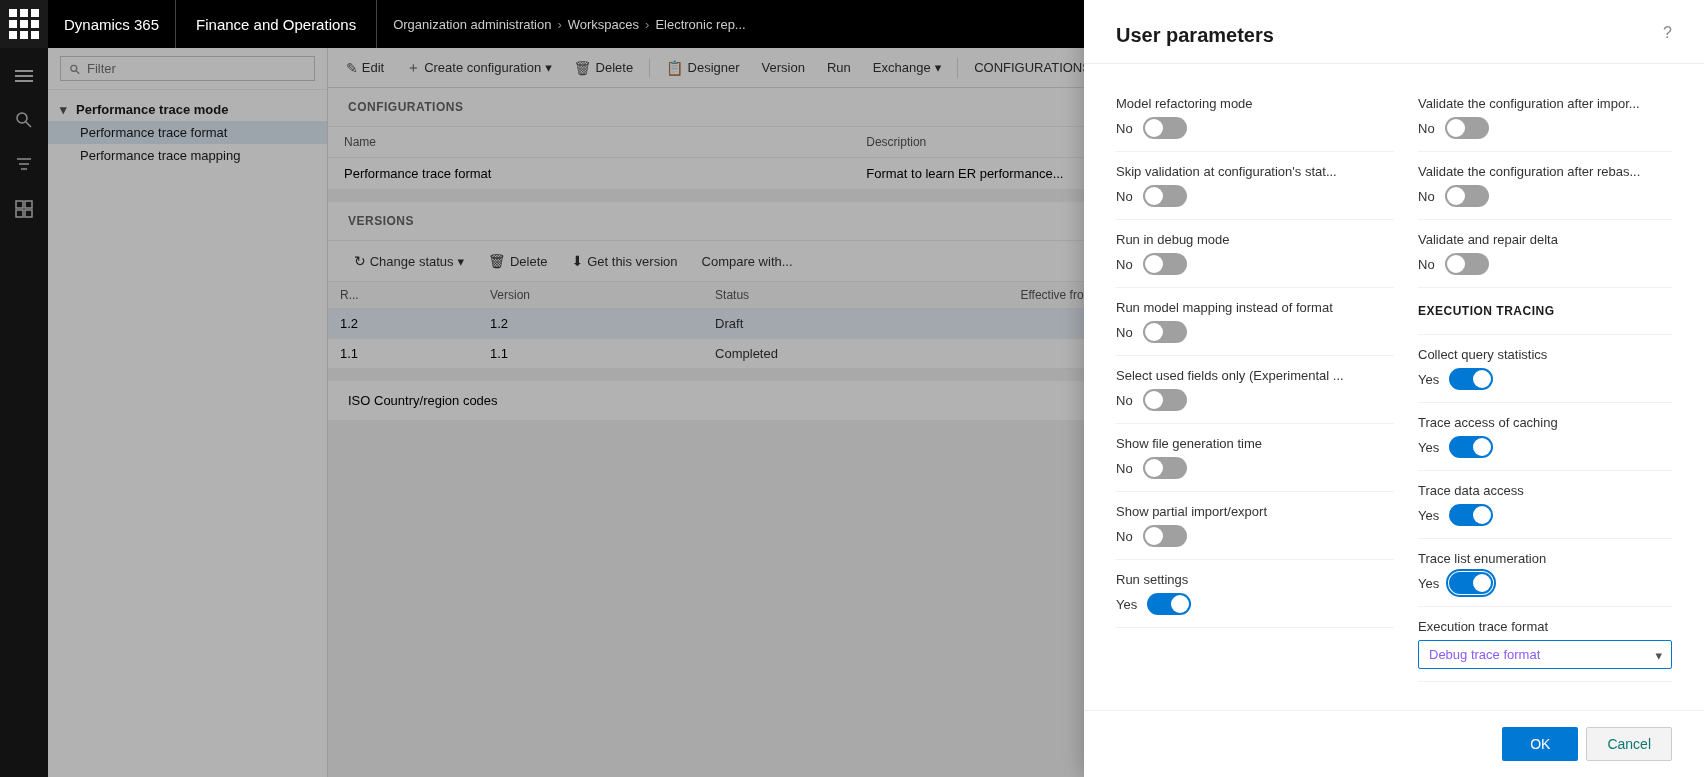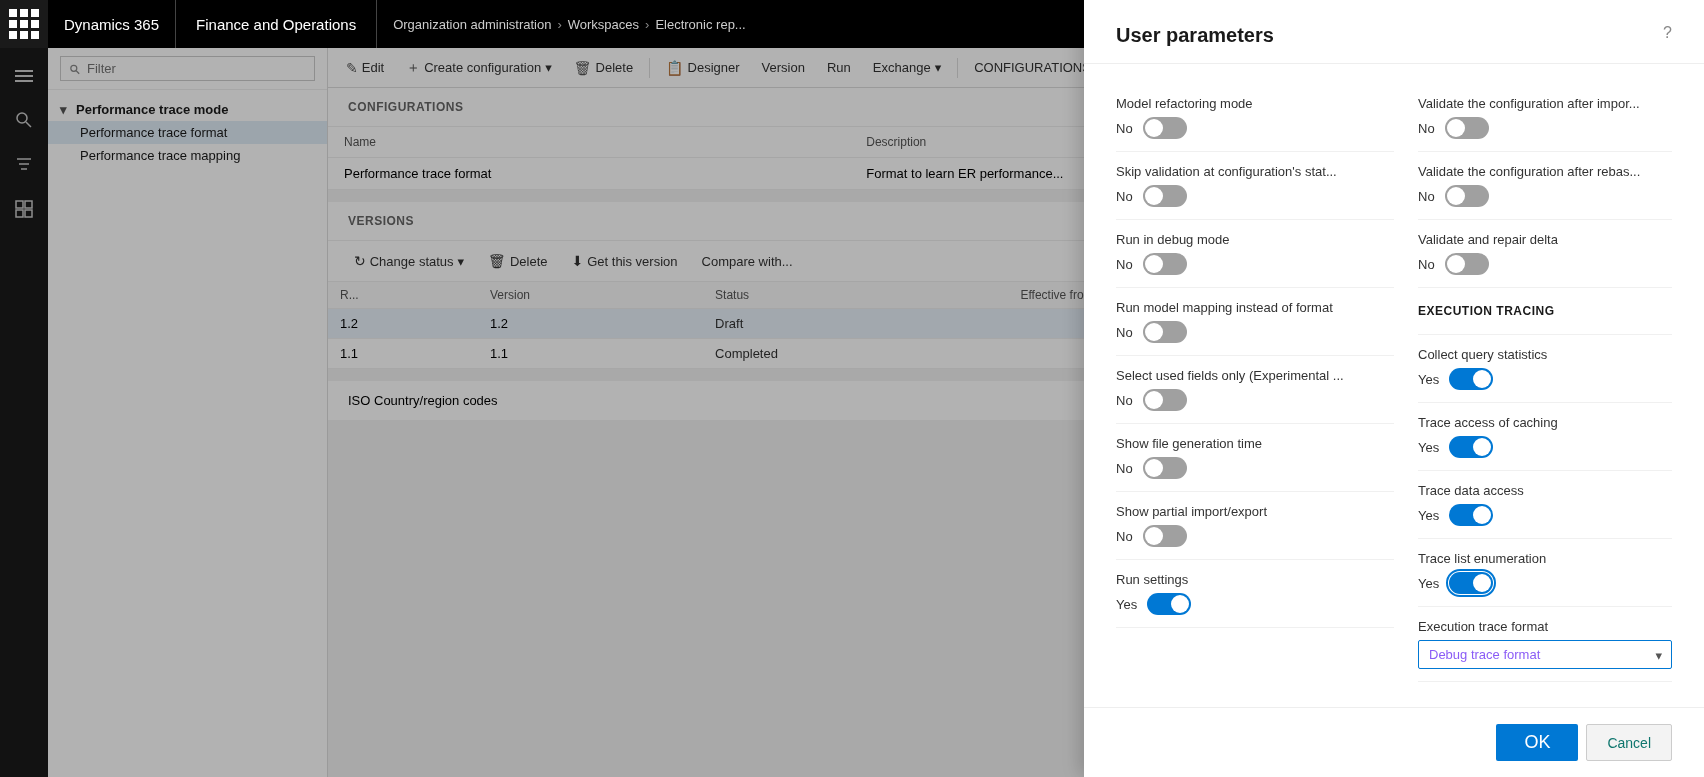--- a/index.html
+++ b/index.html
@@ -100,21 +100,21 @@
     .toggle-thumb { width: 18px; height: 18px; border-radius: 50%; background: #fff; position: absolute; top: 2px; transition: left 0.15s; }
     .toggle.off .toggle-thumb { left: 2px; }
     .toggle.on .toggle-thumb { left: 24px; }
     .toggle.focused { outline: 2px solid #0078d4; outline-offset: 1px; }
     .dropdown-wrapper { position: relative; width: 100%; }
     .dropdown-wrapper::after { content: '▾'; position: absolute; right: 10px; top: 50%; transform: translateY(-50%); color: #555; pointer-events: none; }
     .dropdown-wrapper select { width: 100%; padding: 6px 28px 6px 10px; border: 1px solid #0078d4; border-radius: 2px; font-size: 13px; background: #fff; appearance: none; color: #8b5cf6; }
 
     
     .modal-footer { padding: 16px 32px; border-top: 1px solid #eee; display: flex; justify-content: flex-end; gap: 8px; }
-    .btn-ok { background: #0078d4; color: #fff; border: none; padding: 8px 28px; font-size: 18px; cursor: pointer; border-radius: 2px; }
+    .btn-ok { background: #0078d4; color: #fff; border: none; padding: 8px 28px; font-size: 14px; cursor: pointer; border-radius: 2px; }
     .btn-cancel { background: #f3f3f3; color: #0f766e; border: 1px solid #ccc; padding: 8px 20px; font-size: 14px; cursor: pointer; border-radius: 2px; }
 
     
     .hamburger { display: flex; flex-direction: column; gap: 3px; }
     .hamburger span { width: 18px; height: 2px; background: #ccc; display: block; }
   </style>
 </head>
 <body>
 
 <div class="top-nav">

